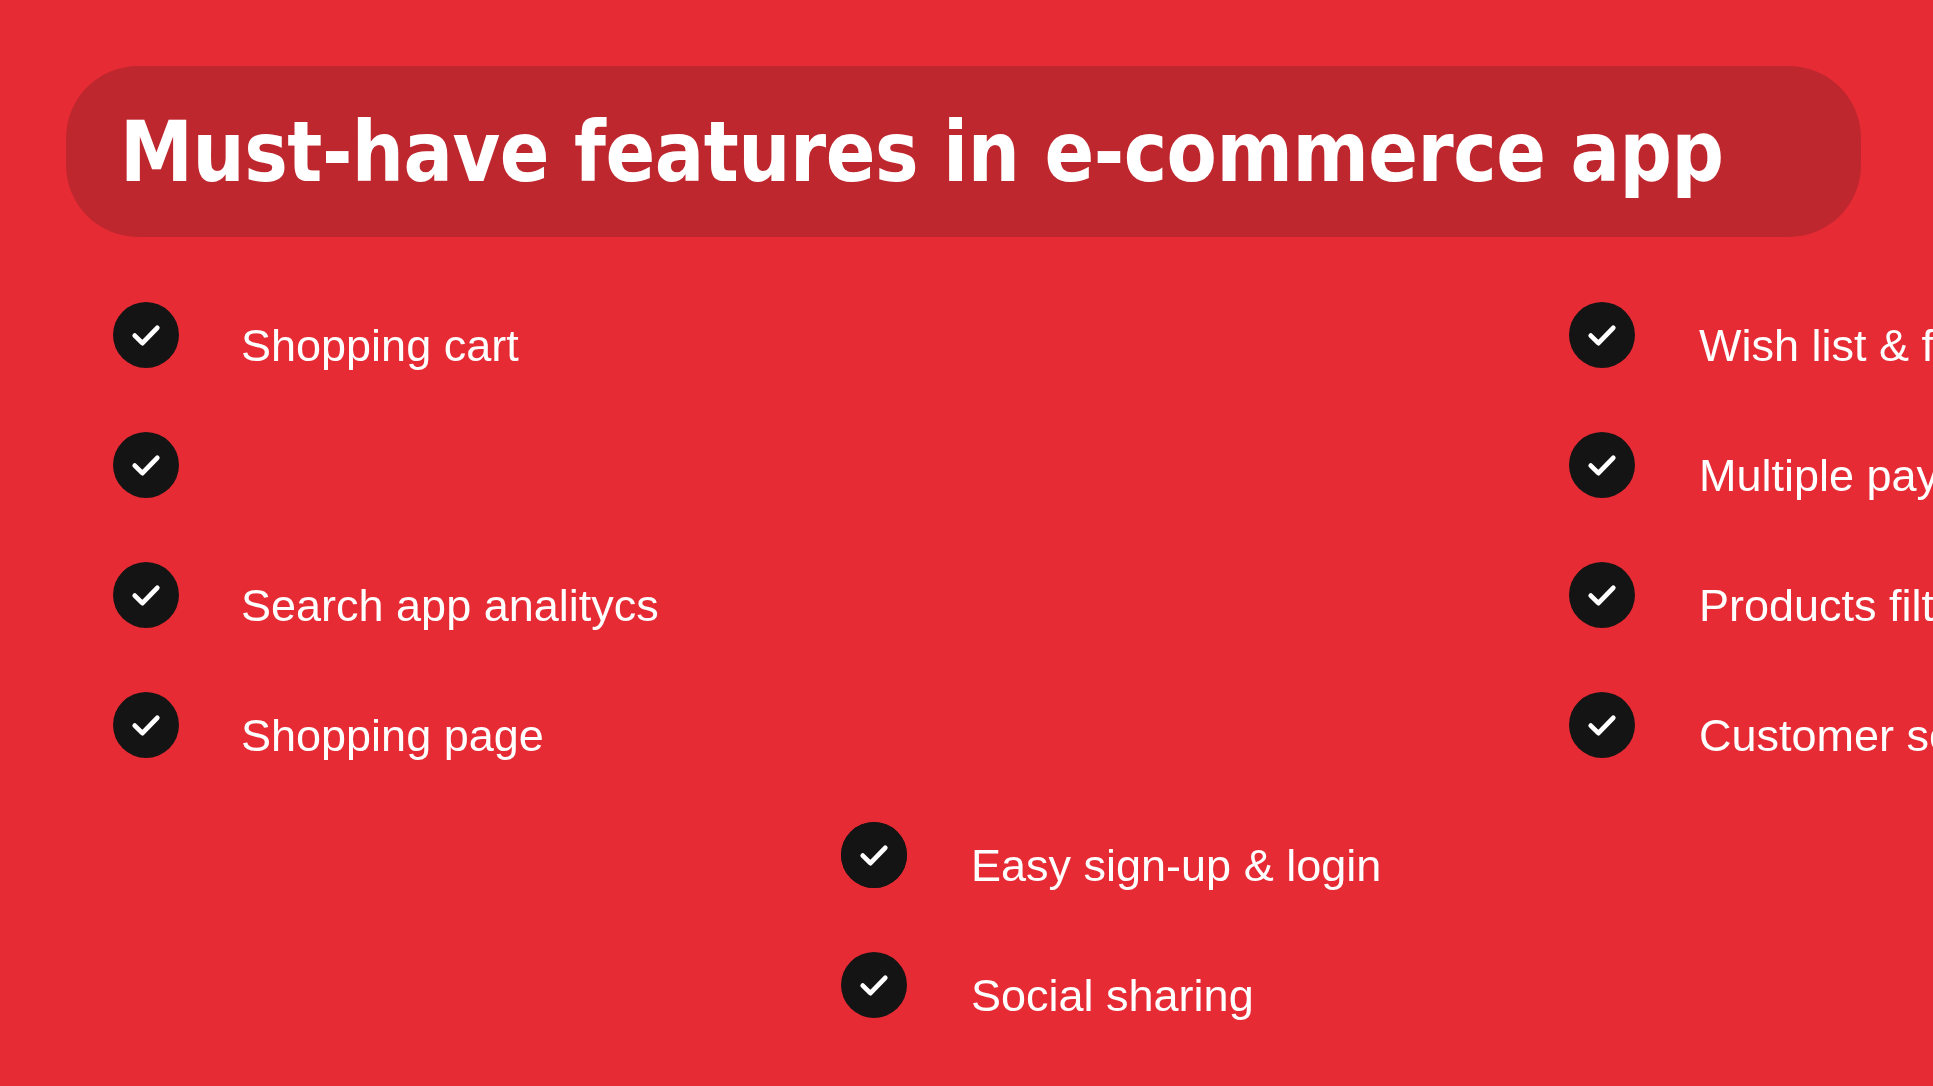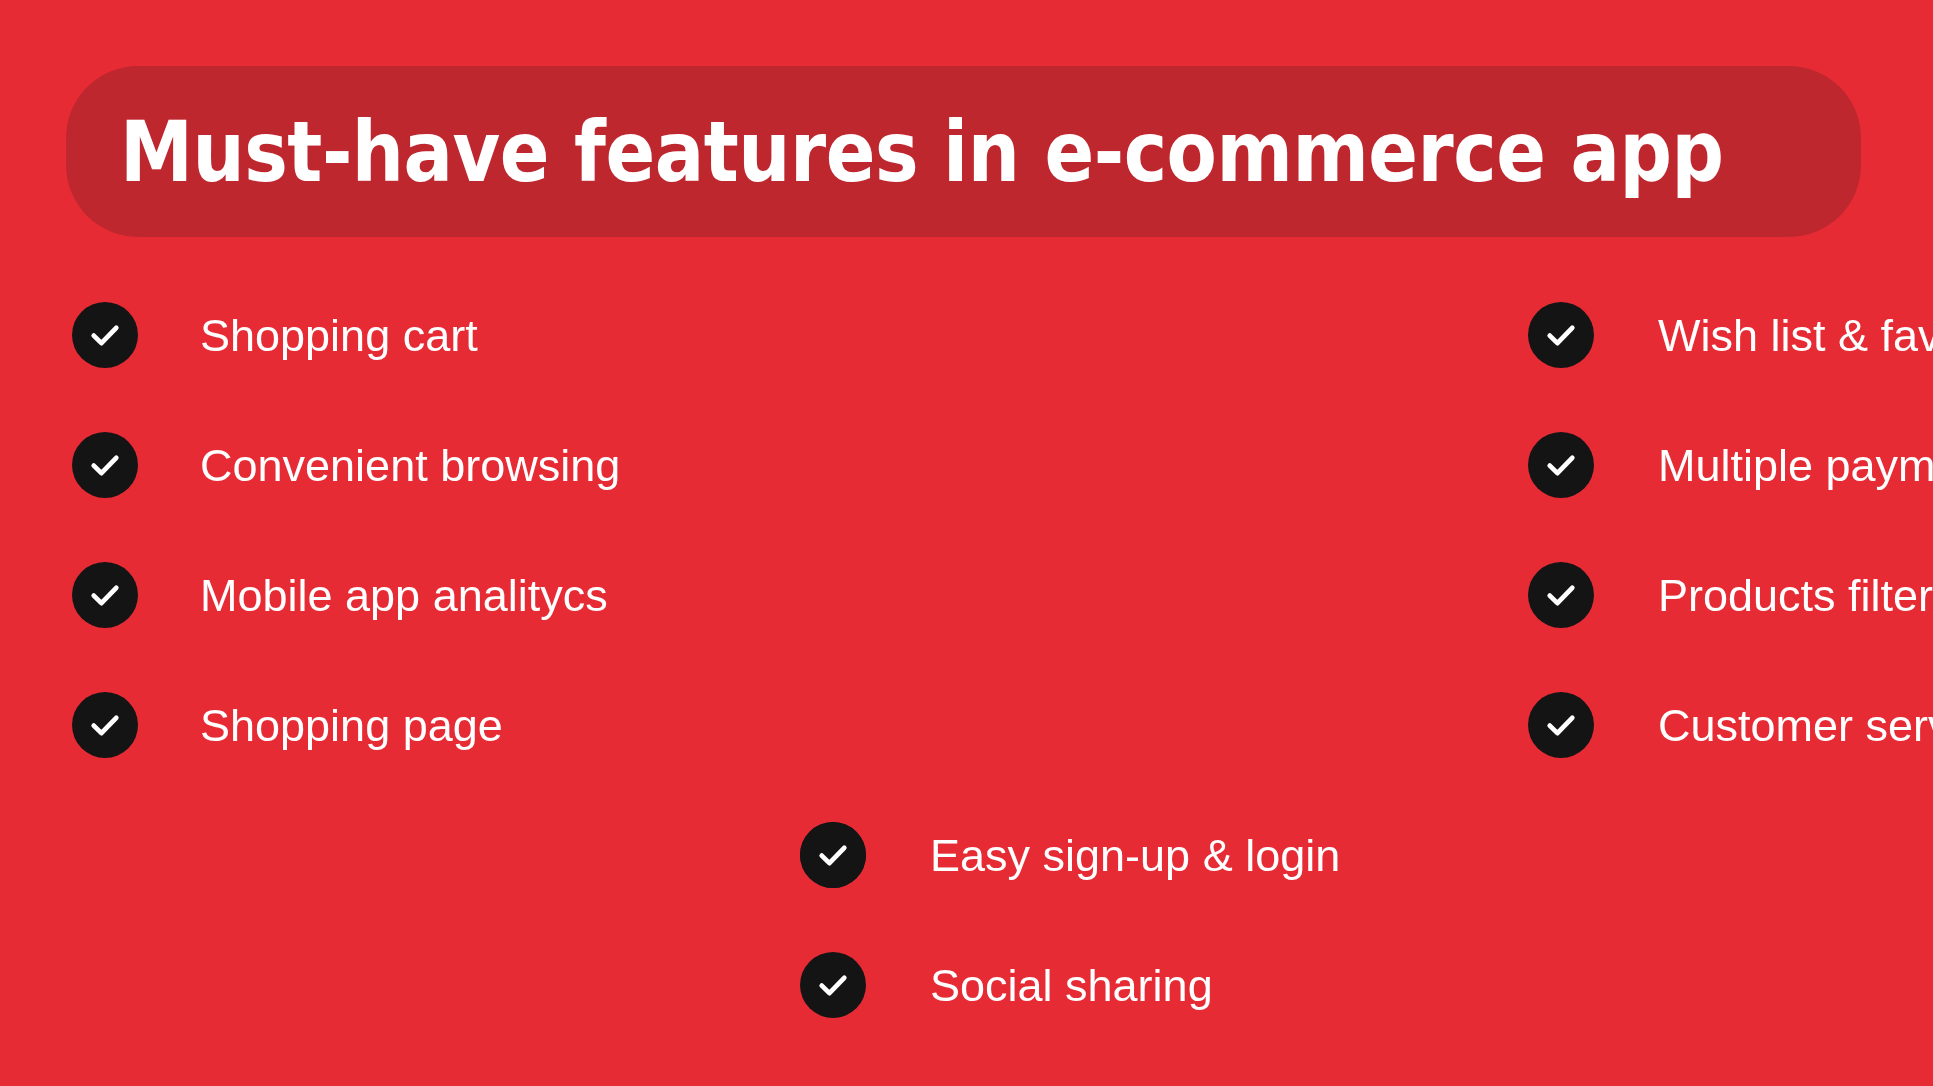--- a/index.html
+++ b/index.html
@@ -48,22 +48,23 @@
     left: 0;
     top: 302px;
     width: 1933px;
     display: grid;
     grid-template-columns: 728px auto;
     grid-auto-rows: 130px;
     align-items: start;
   }
   .feature-item {
     display: flex;
-    align-items: center;
+    align-items: flex-end;
     height: 66px;
+    margin-left: 41px;
   }
   .feature-item.col-left  { padding-left: 72px; }
   .feature-item.col-right { padding-left: 800px; }
 
   .check-badge {
     flex: 0 0 auto;
     width: 66px;
     height: 66px;
     border-radius: 50%;
     background: #141414;
@@ -112,38 +113,37 @@
     </span>
     <span class="feature-label">Wish list &amp; favorites</span>
   </div>
 
   <div class="feature-item col-left">
     <span class="check-badge">
       <svg viewBox="0 0 24 24" fill="none" stroke="#FFFFFF" stroke-width="3.2" stroke-linecap="round" stroke-linejoin="round">
           <polyline points="4.5,12.4 9.6,17.4 19.5,7.2"></polyline>
         </svg>
     </span>
-    <span class="feature-label">Convenient browsing</span>
   </div>
   <div class="feature-item col-right">
     <span class="check-badge">
       <svg viewBox="0 0 24 24" fill="none" stroke="#FFFFFF" stroke-width="3.2" stroke-linecap="round" stroke-linejoin="round">
           <polyline points="4.5,12.4 9.6,17.4 19.5,7.2"></polyline>
         </svg>
     </span>
     <span class="feature-label">Multiple payment options</span>
   </div>
 
   <div class="feature-item col-left">
     <span class="check-badge">
       <svg viewBox="0 0 24 24" fill="none" stroke="#FFFFFF" stroke-width="3.2" stroke-linecap="round" stroke-linejoin="round">
           <polyline points="4.5,12.4 9.6,17.4 19.5,7.2"></polyline>
         </svg>
     </span>
-    <span class="feature-label">Mobile app analitycs</span>
+    <span class="feature-label">Search app analitycs</span>
   </div>
   <div class="feature-item col-right">
     <span class="check-badge">
       <svg viewBox="0 0 24 24" fill="none" stroke="#FFFFFF" stroke-width="3.2" stroke-linecap="round" stroke-linejoin="round">
           <polyline points="4.5,12.4 9.6,17.4 19.5,7.2"></polyline>
         </svg>
     </span>
     <span class="feature-label">Products filtering &amp; sorting</span>
   </div>
 

